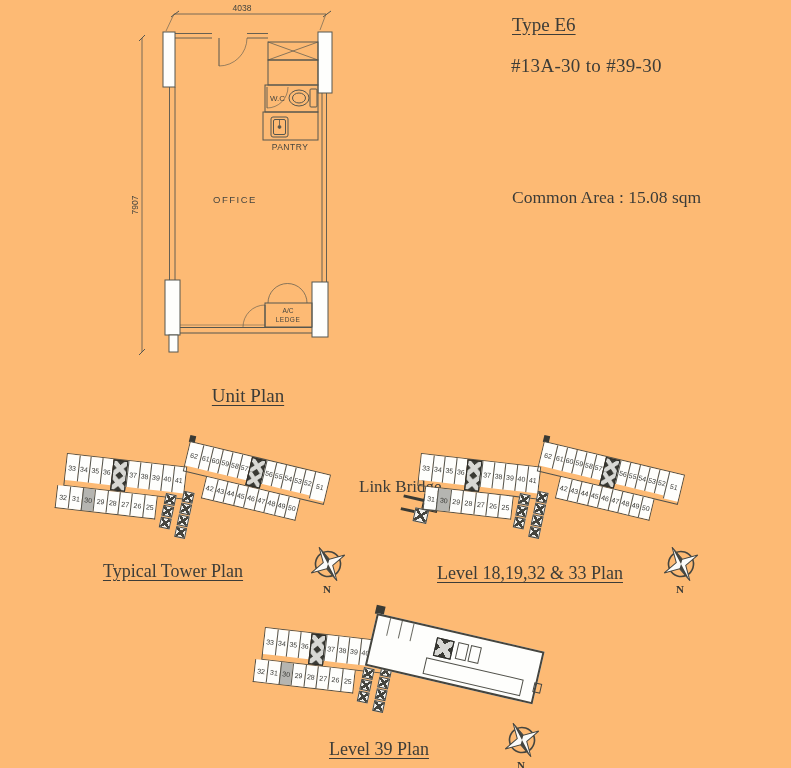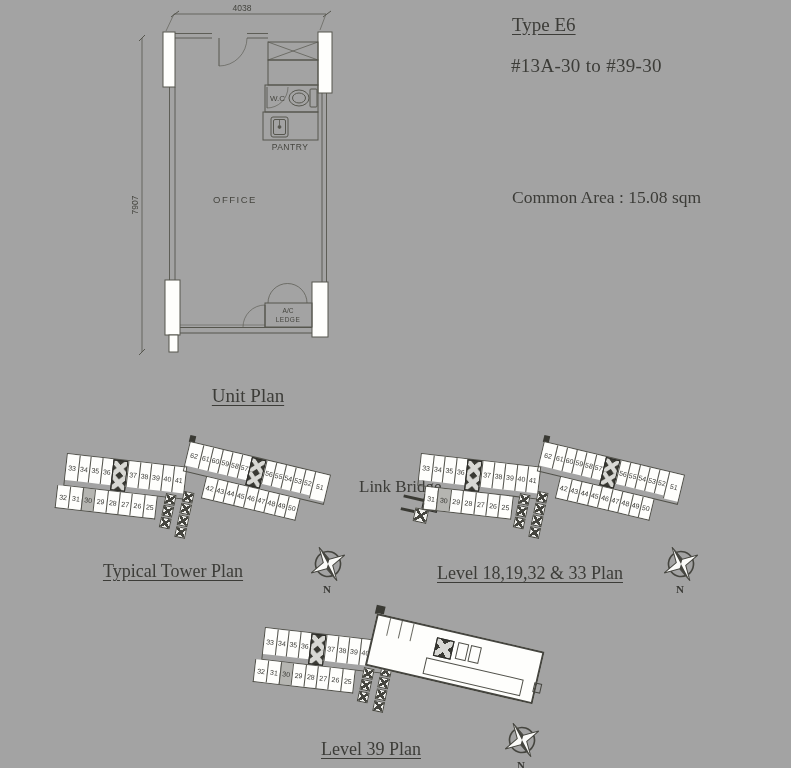--- a/index.html
+++ b/index.html
@@ -1,28 +1,28 @@
 <!DOCTYPE html>
 <html><head>
 <meta charset="utf-8">
 <style>
   html,body{margin:0;padding:0;background:#ffffff;}
-  .page{position:relative;width:791px;height:768px;background:#a3a3a3;overflow:hidden;
+  .page{position:relative;width:791px;height:768px;background:#fdba74;overflow:hidden;
         font-family:"Liberation Serif",serif;color:#3c3c38;}
   
   .u{ text-decoration:underline; text-underline-offset:3px; }
   .hdr-type{position:absolute;left:512px;top:14px;font-size:19px;}
   .hdr-range{position:absolute;left:511px;top:55px;font-size:19px;letter-spacing:.3px;text-align:right;}
   .areas{position:absolute;left:512px;top:181px;font-size:17.5px;line-height:33px;}
   .caption{position:absolute;text-align:center;font-size:18px;margin-top:12px;}
   #cap-unit{left:193px;top:373px;width:110px;font-size:19px;}
   #cap-typical{left:78px;top:549px;width:190px;}
   #cap-typical .sub{font-size:11.5px;font-weight:600;letter-spacing:.2px;margin-top:1px;}
   #cap-l18{left:424px;top:551px;width:212px;}
-  #cap-l39{left:296px;top:727px;width:150px;}
+  #cap-l39{left:304px;top:727px;width:150px;}
   #link-bridge-label{position:absolute;left:359px;top:477px;font-size:17px;}
   
   .plan{position:absolute;}
   #plan-typical{left:63px;top:437px;width:300px;height:110px;}
   #plan-l18{left:417px;top:437px;width:300px;height:110px;}
   #plan-l39{left:261px;top:611px;width:300px;height:115px;}
   .wing{position:absolute;transform-origin:0 0;}
   .wl{left:4px;top:16px;transform:rotate(6.5deg);}
   .wr{left:127px;top:4px;transform:rotate(13.5deg);}
   .row{display:flex;width:max-content;position:relative;border:1px solid #51514a;}

